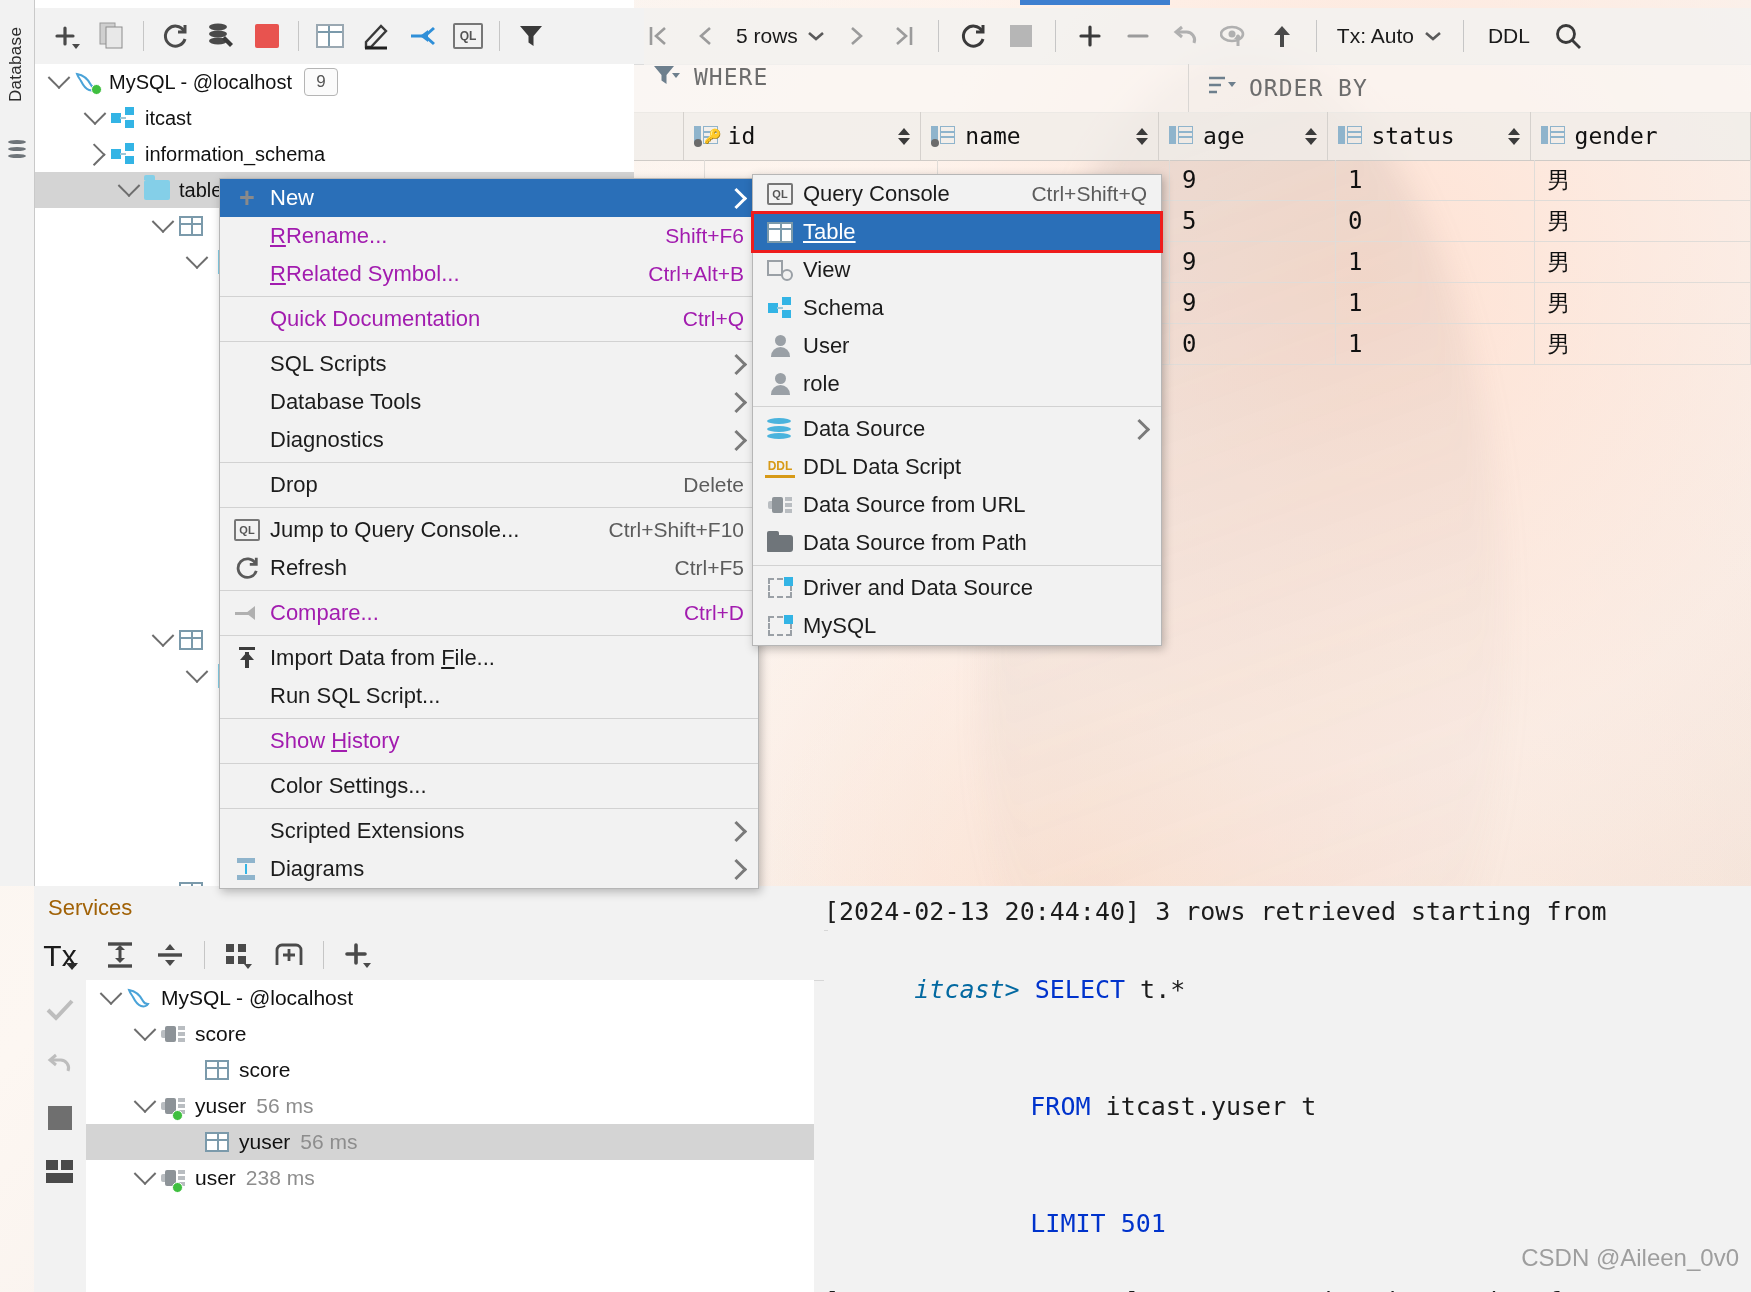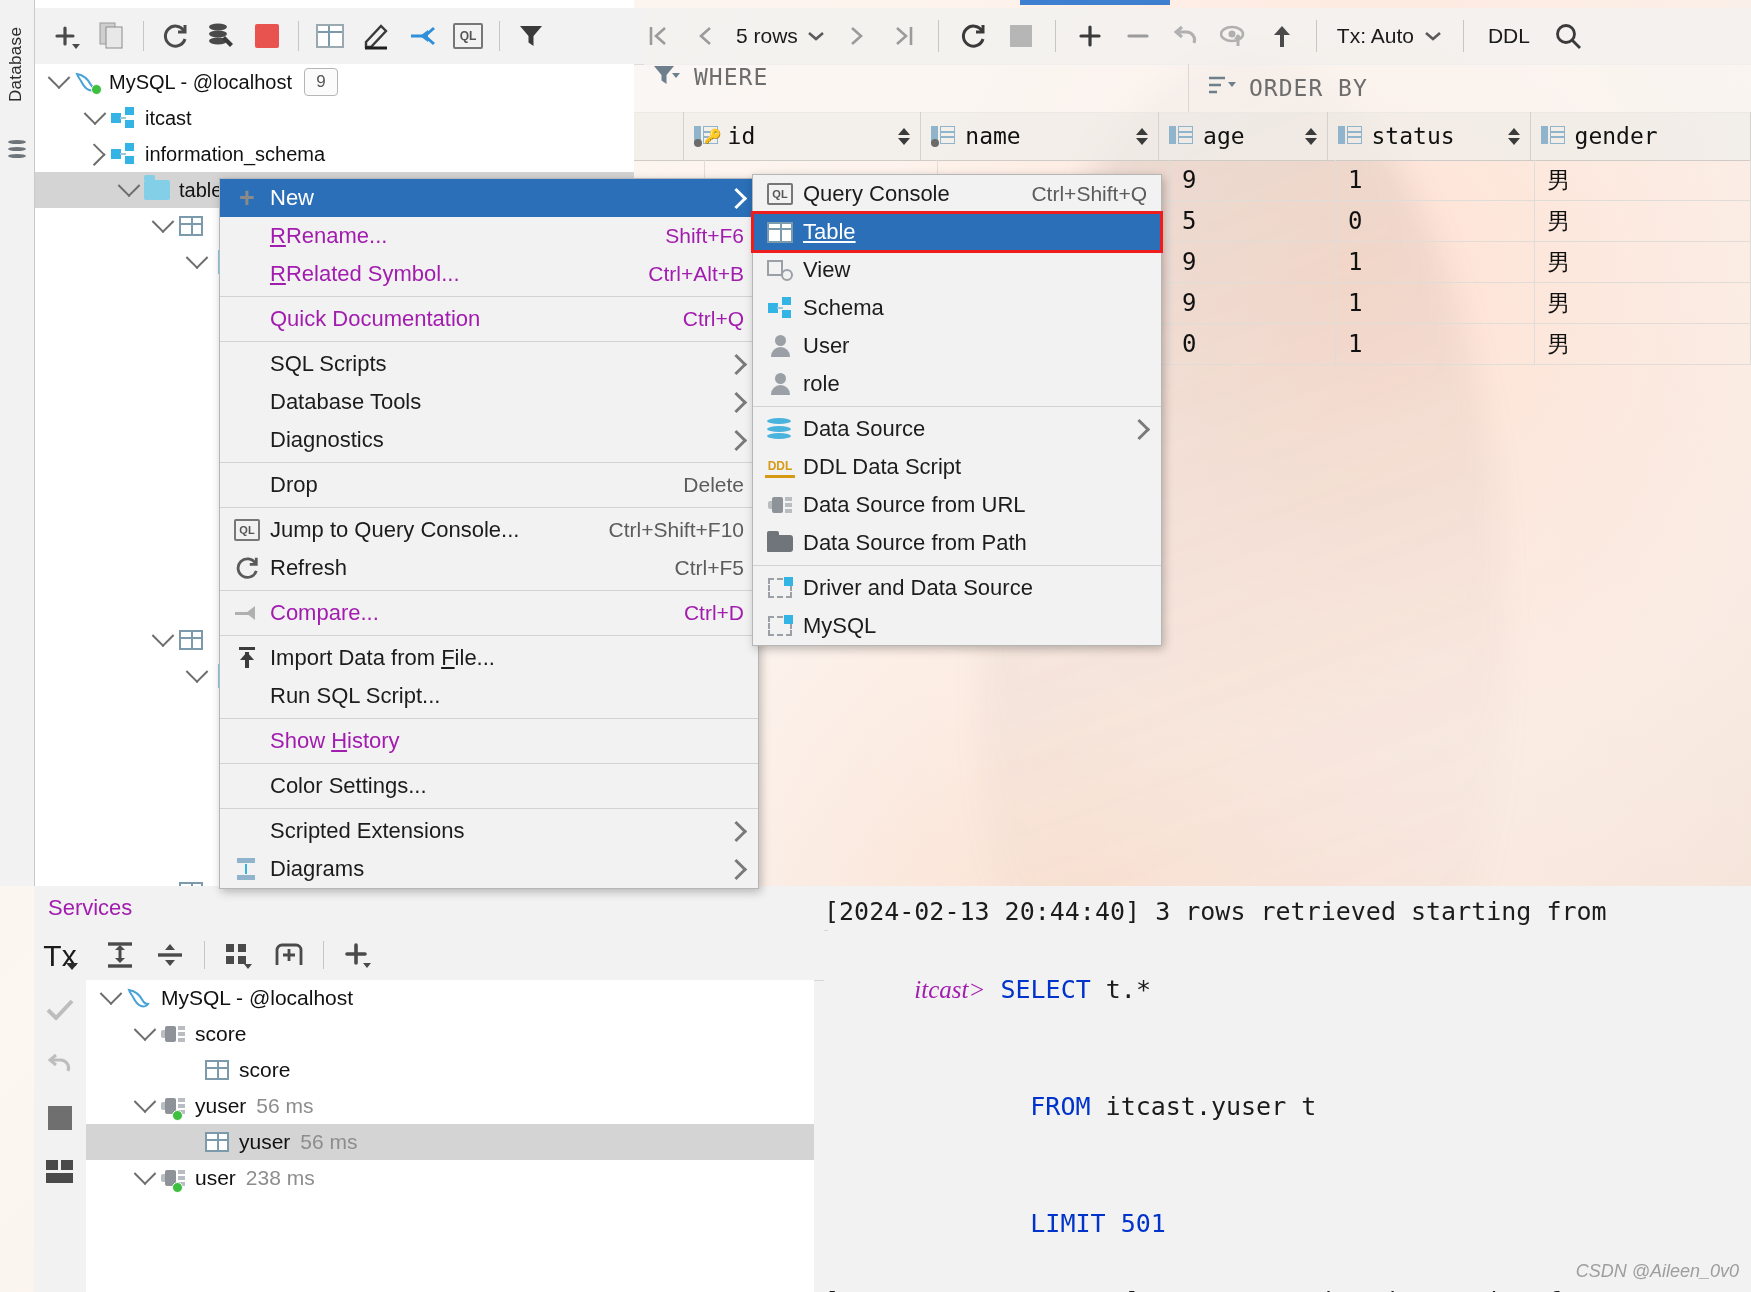--- a/index.html
+++ b/index.html
@@ -206,21 +206,21 @@
   .ddl-ico{width:30px;height:22px;display:flex;align-items:center;justify-content:center;font-size:12px;font-weight:bold;color:#d79a17;border-bottom:3px solid #d79a17;box-sizing:border-box;}
   .folder2{width:26px;height:17px;background:#6f757a;border-radius:1px 3px 3px 1px;position:relative;}
   .folder2:before{content:"";position:absolute;left:0;top:-4px;width:12px;height:5px;background:#6f757a;border-radius:2px 2px 0 0;}
   .driver-ico{width:24px;height:20px;border:2px dashed #9aa0a6;position:relative;box-sizing:border-box;}
   .driver-ico:after{content:"";position:absolute;right:-3px;top:-3px;width:9px;height:9px;background:#33b4e5;}
 
   
   #services{left:34px;top:886px;width:1717px;height:406px;background:#f2f2f2;z-index:7;}
   #svc-title{
     position:absolute;left:0;top:0;width:780px;height:44px;
-    display:flex;align-items:center;padding-left:14px;font-size:22px;color:#a21caf;
+    display:flex;align-items:center;padding-left:14px;font-size:22px;color:#a16207;
     background:#f2f2f2;border-bottom:1px solid #d7d7d7;
   }
   #svc-left-strip{
     position:absolute;left:0;top:44px;width:52px;height:362px;background:#f2f2f2;border-right:1px solid #d7d7d7;
     display:flex;flex-direction:column;align-items:center;padding-top:6px;gap:14px;
   }
   .svc-sb{width:40px;height:40px;display:flex;align-items:center;justify-content:center;font-size:22px;color:#8f8f8f;position:relative;}
   #svc-toolbar{
     position:absolute;left:52px;top:44px;width:728px;height:50px;background:#f2f2f2;
     display:flex;align-items:center;padding-left:10px;gap:2px;border-bottom:1px solid #d7d7d7;
@@ -229,25 +229,25 @@
   .svc-sep{width:1px;height:28px;background:#c6c6c6;margin:0 8px;}
   #svc-tree{position:absolute;left:52px;top:94px;width:728px;height:312px;background:#fff;overflow:hidden;}
   .srow{height:36px;display:flex;align-items:center;font-size:21px;color:#111;white-space:nowrap;}
   .srow.sel{background:#d4d4d4;}
   .ms{color:#8d8d8d;margin-left:10px;font-size:21px;}
   #svc-console{
     position:absolute;left:780px;top:0;width:937px;height:406px;
     overflow:hidden;padding-left:10px;
   }
   .cline{font-family:"DejaVu Sans Mono", monospace;font-size:25px;white-space:pre;line-height:39px;color:#1c1c1c;}
-  .cprompt{color:#a21caf;font-style:italic;font-family:Liberation Serif, serif;}
+  .cprompt{color:#0369a1;font-style:italic;}
   .ckw{color:#0033cc;}
   .cnum{color:#0033cc;}
   #watermark{
-    position:absolute;right:12px;bottom:10px;font-size:18px;color:#9e9e9e;z-index:40;font-style:italic;
+    position:absolute;right:12px;bottom:20px;font-size:24px;color:#9e9e9e;z-index:40;
   }
 </style>
 </head>
 <body>
 
 <div id="wallpaper"></div>
 
 <div class="pane" id="left-strip">
   <div class="vtab">Database</div>
   <div class="db-ico">

